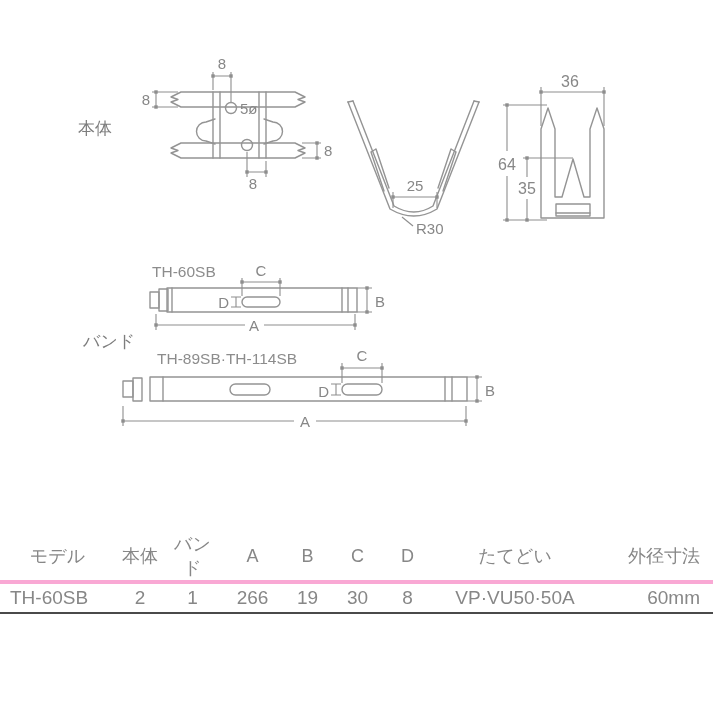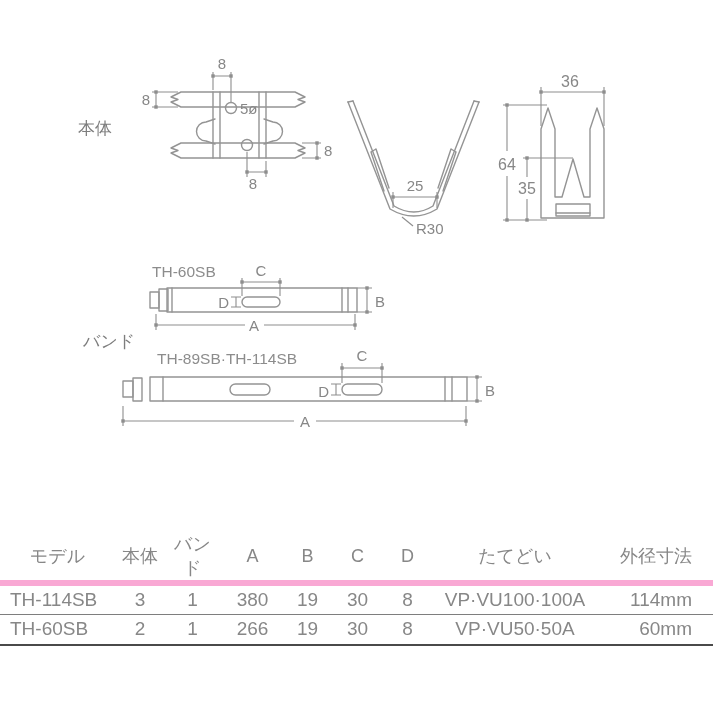--- a/index.html
+++ b/index.html
@@ -16,25 +16,25 @@
   .dim-text   { font-size:15px; }
   .dim-text-lg{ font-size:16px; }
   .title-text { font-size:15.5px; fill:#8c8c8c; }
   .label-text { font-size:17px; fill:#7d7d7d; }
   table.spec {
     position:absolute; left:0; top:532px; width:713px;
     border-collapse:collapse; color:#878787; table-layout:fixed;
   }
   .spec th { font-weight:normal; font-size:18px; height:28px; text-align:center; vertical-align:middle; }
   .spec td { font-size:19px; height:31px; text-align:center; vertical-align:middle; }
-  .spec thead tr { border-bottom:6px solid #f9a8d4;margin-top:48px; }
+  .spec thead tr { border-bottom:4px solid #f9a8d4;margin-top:48px; }
   .spec tbody tr { border-bottom:1px solid #7e7e7e; }
   .spec tbody tr:last-child { border-bottom:2px solid #4a4a4a; }
   .spec .model-cell { text-align:left; padding-left:10px; }
-  .spec .od-cell    { text-align:right; padding-right:21px; }
+  .spec .od-cell    { text-align:right; padding-right:13px; }
 </style>
 </head>
 <body>
 
 <div class="canvas">
 
   <svg class="drawing" width="713" height="530" viewBox="0 0 713 530">
     <defs>
       <rect id="dot" x="-1.7" y="-1.7" width="3.4" height="3.4" class="dot"></rect>
     </defs>
@@ -207,31 +207,20 @@
         <th>A</th>
         <th>B</th>
         <th>C</th>
         <th>D</th>
         <th>たてどい</th>
         <th class="od-cell">外径寸法</th>
       </tr>
     </thead>
     <tbody>
       <tr>
-        <td class="model-cell">TH-114SB</td>
-        <td>3</td>
-        <td>1</td>
-        <td>380</td>
-        <td>19</td>
-        <td>30</td>
-        <td>8</td>
-        <td>VP·VU100·100A</td>
-        <td class="od-cell">114mm</td>
-      </tr>
-      <tr>
         <td class="model-cell">TH-60SB</td>
         <td>2</td>
         <td>1</td>
         <td>266</td>
         <td>19</td>
         <td>30</td>
         <td>8</td>
         <td>VP·VU50·50A</td>
         <td class="od-cell">60mm</td>
       </tr>

